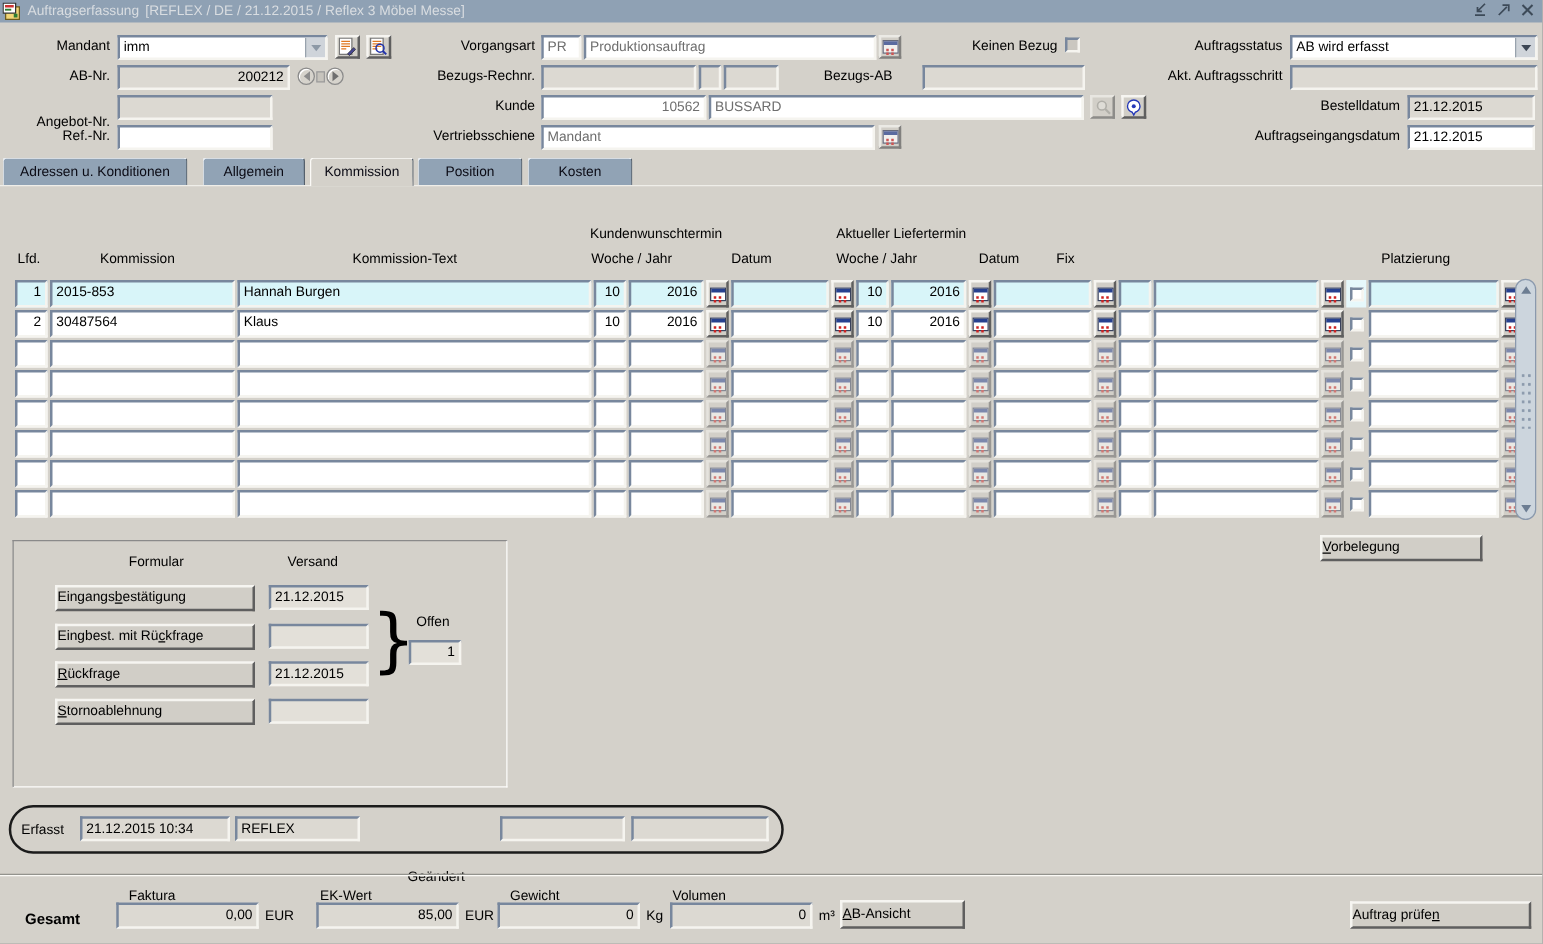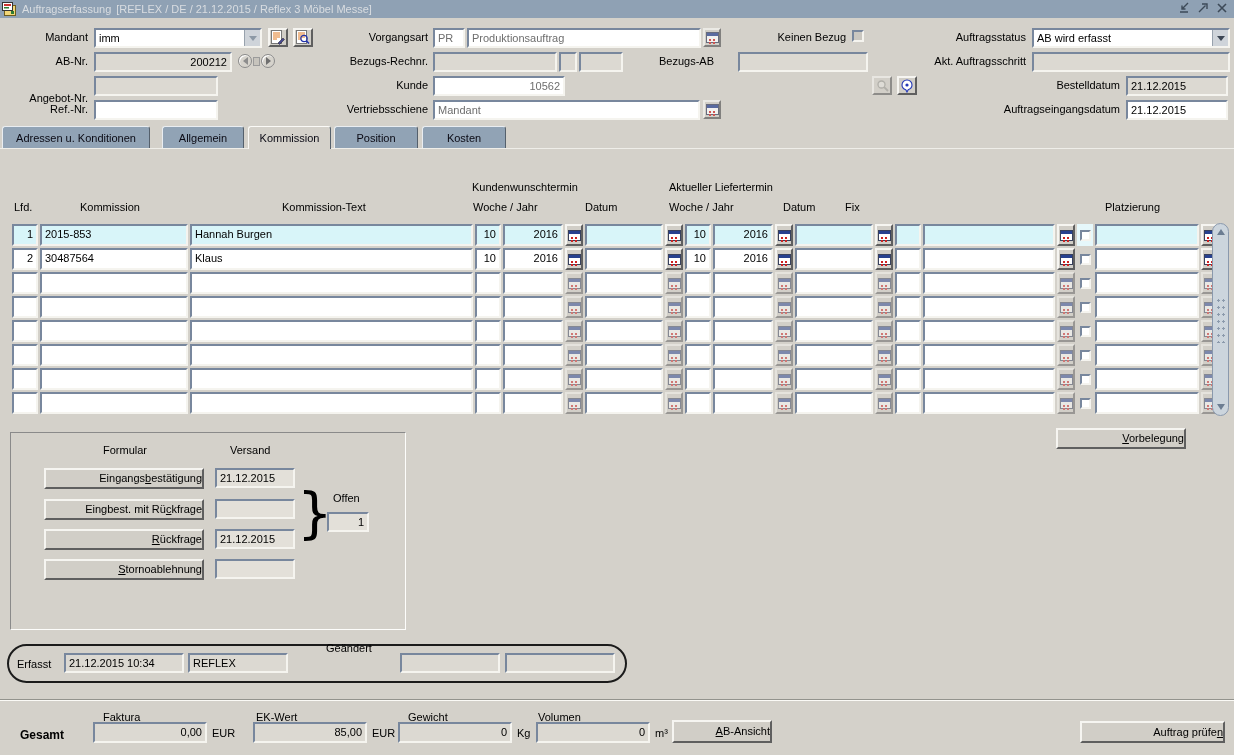--- a/index.html
+++ b/index.html
@@ -25,21 +25,21 @@
   .fld {
     position:absolute; height:20px; background:#fff;
     border:2px solid; border-color:#78879d #f5f4ef #f5f4ef #78879d;
     padding:0 3px; line-height:16px; white-space:nowrap; overflow:hidden;
   }
   .fld.gray { background:#dcd9d2; }
   .fld.lgray { background:#e3e0d9; }
   .fld.num { text-align:right; }
   .fld.dimtext { color:#6e6e6e; }
   .btn {
-    position:absolute; background:#d1cec7; text-align:right;
+    position:absolute; background:#d1cec7; text-align:left;
     border:2px solid; border-color:#f6f5f1 #5f5f5f #5f5f5f #f6f5f1;
     font-size:11px; line-height:17px; cursor:default; white-space:nowrap;
   }
   .key { text-decoration:underline; }
   .iconbtn {
     position:absolute; width:20px; height:19px; background:#d1cec7;
     border:2px solid; border-color:#f6f5f1 #5f5f5f #5f5f5f #f6f5f1;
     display:flex; align-items:center; justify-content:center;
   }
   .lovbtn {
@@ -213,20 +213,21 @@
   <div class="fld gray" style="left:579px;top:52px;width:44px"></div>
   <div class="lbl r" style="left:630px;width:84px;top:55px">Bezugs-AB</div>
   <div class="fld gray" style="left:738px;top:52px;width:130px"></div>
   <div class="lbl r" style="left:890px;width:136px;top:55px">Akt. Auftragsschritt</div>
   <div class="fld gray" style="left:1032px;top:52px;width:198px"></div>
 
   <div class="lbl r" style="left:0;width:88px;top:92px">Angebot-Nr.</div>
   <div class="fld gray" style="left:94px;top:76px;width:124px"></div>
   <div class="lbl r" style="left:280px;width:148px;top:79px">Kunde</div>
   <div class="fld num dimtext" style="left:433px;top:76px;width:132px">10562</div>
+  <div class="fld dimtext" style="left:567px;top:76px;width:300px">BUSSARD</div>
   <div class="iconbtn" style="left:872px;top:76px;opacity:.6">
     <svg width="13" height="13" viewBox="0 0 13 13">
       <circle cx="5.5" cy="5.5" r="3.5" fill="#e6e4de" stroke="#9a9a94" stroke-width="1.3"></circle>
       <path d="M8.2 8.2 L12 12" stroke="#9a9a94" stroke-width="1.8"></path>
     </svg>
   </div>
   <div class="iconbtn" style="left:897px;top:76px">
     <svg width="12" height="14" viewBox="0 0 12 14">
       <path d="M6 1 a5 5 0 0 1 5 5 c0 2.8-2.3 4.2-3.8 4.8 L6 13 L4.8 10.8 C3.1 10.2 1 8.8 1 6 a5 5 0 0 1 5-5 Z" fill="#fff" stroke="#2438b8" stroke-width="1.1"></path>
       <circle cx="6" cy="6" r="1.6" fill="#2438b8"></circle>
@@ -584,21 +585,21 @@
 
 
   <div class="brace">}</div>
   <div class="lbl" style="left:333px;top:492px">Offen</div>
   <div class="fld lgray num" style="left:327px;top:512px;width:42px">1</div>
 
   <div class="erfasst-box"></div>
   <div class="lbl" style="left:17px;top:658px">Erfasst</div>
   <div class="fld gray" style="left:64px;top:653px;width:120px">21.12.2015 10:34</div>
   <div class="fld gray" style="left:188px;top:653px;width:100px">REFLEX</div>
-  <div class="lbl" style="left:326px;top:642px">Geändert</div>
+  <div class="lbl" style="left:326px;top:696px">Geändert</div>
   <div class="fld gray" style="left:400px;top:653px;width:100px"></div>
   <div class="fld gray" style="left:505px;top:653px;width:110px"></div>
 
   <div class="hsep"></div>
   <div class="gesamt">Gesamt</div>
 
   <div class="lbl" style="left:103px;top:711px">Faktura</div>
   <div class="fld gray num" style="left:93px;top:722px;width:114px;height:21px">0,00</div>
   <div class="lbl" style="left:212px;top:727px">EUR</div>
 

